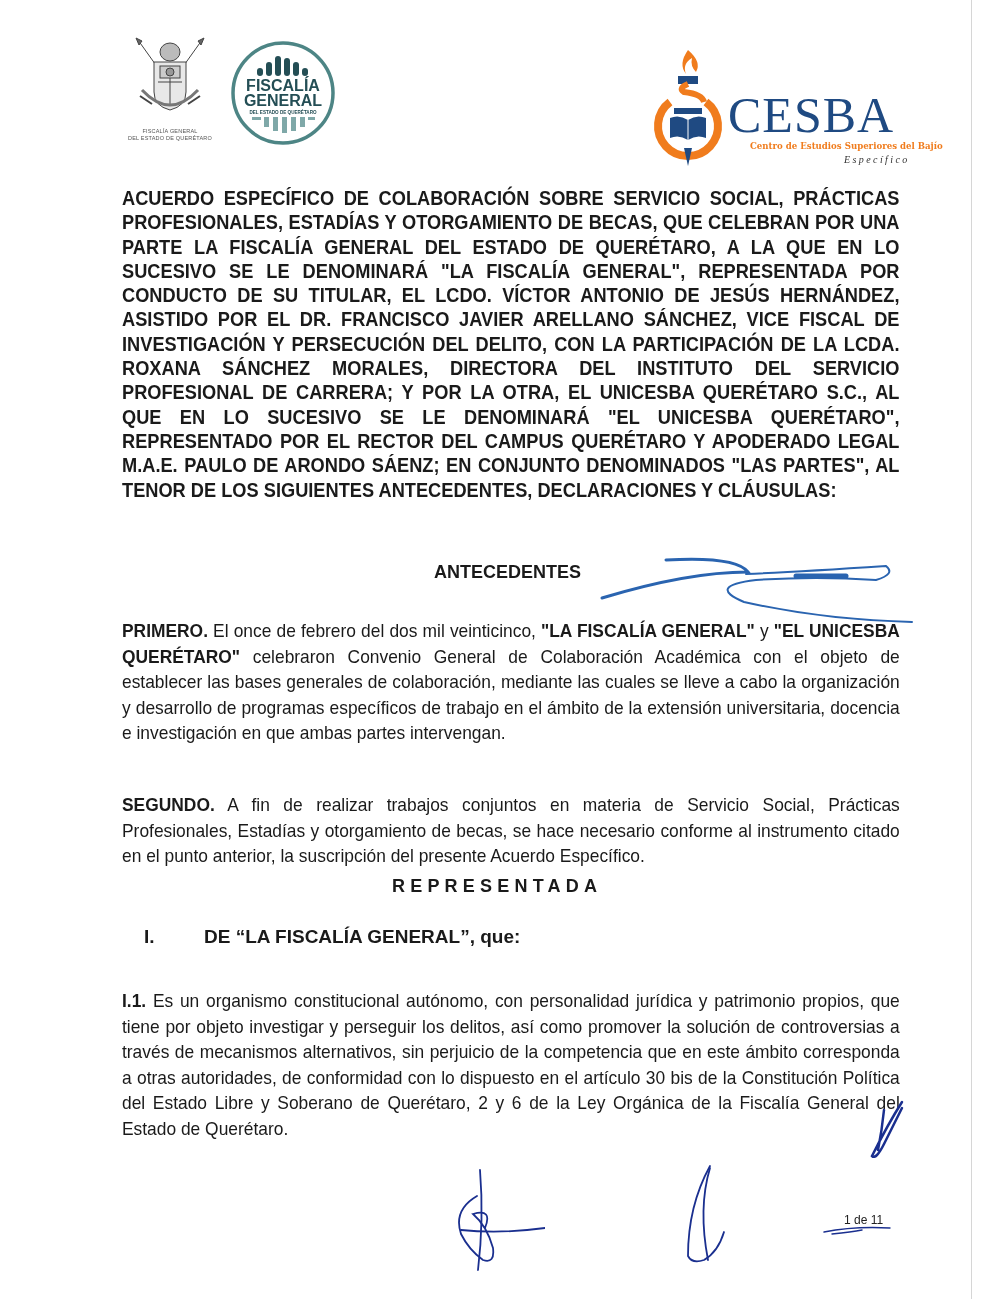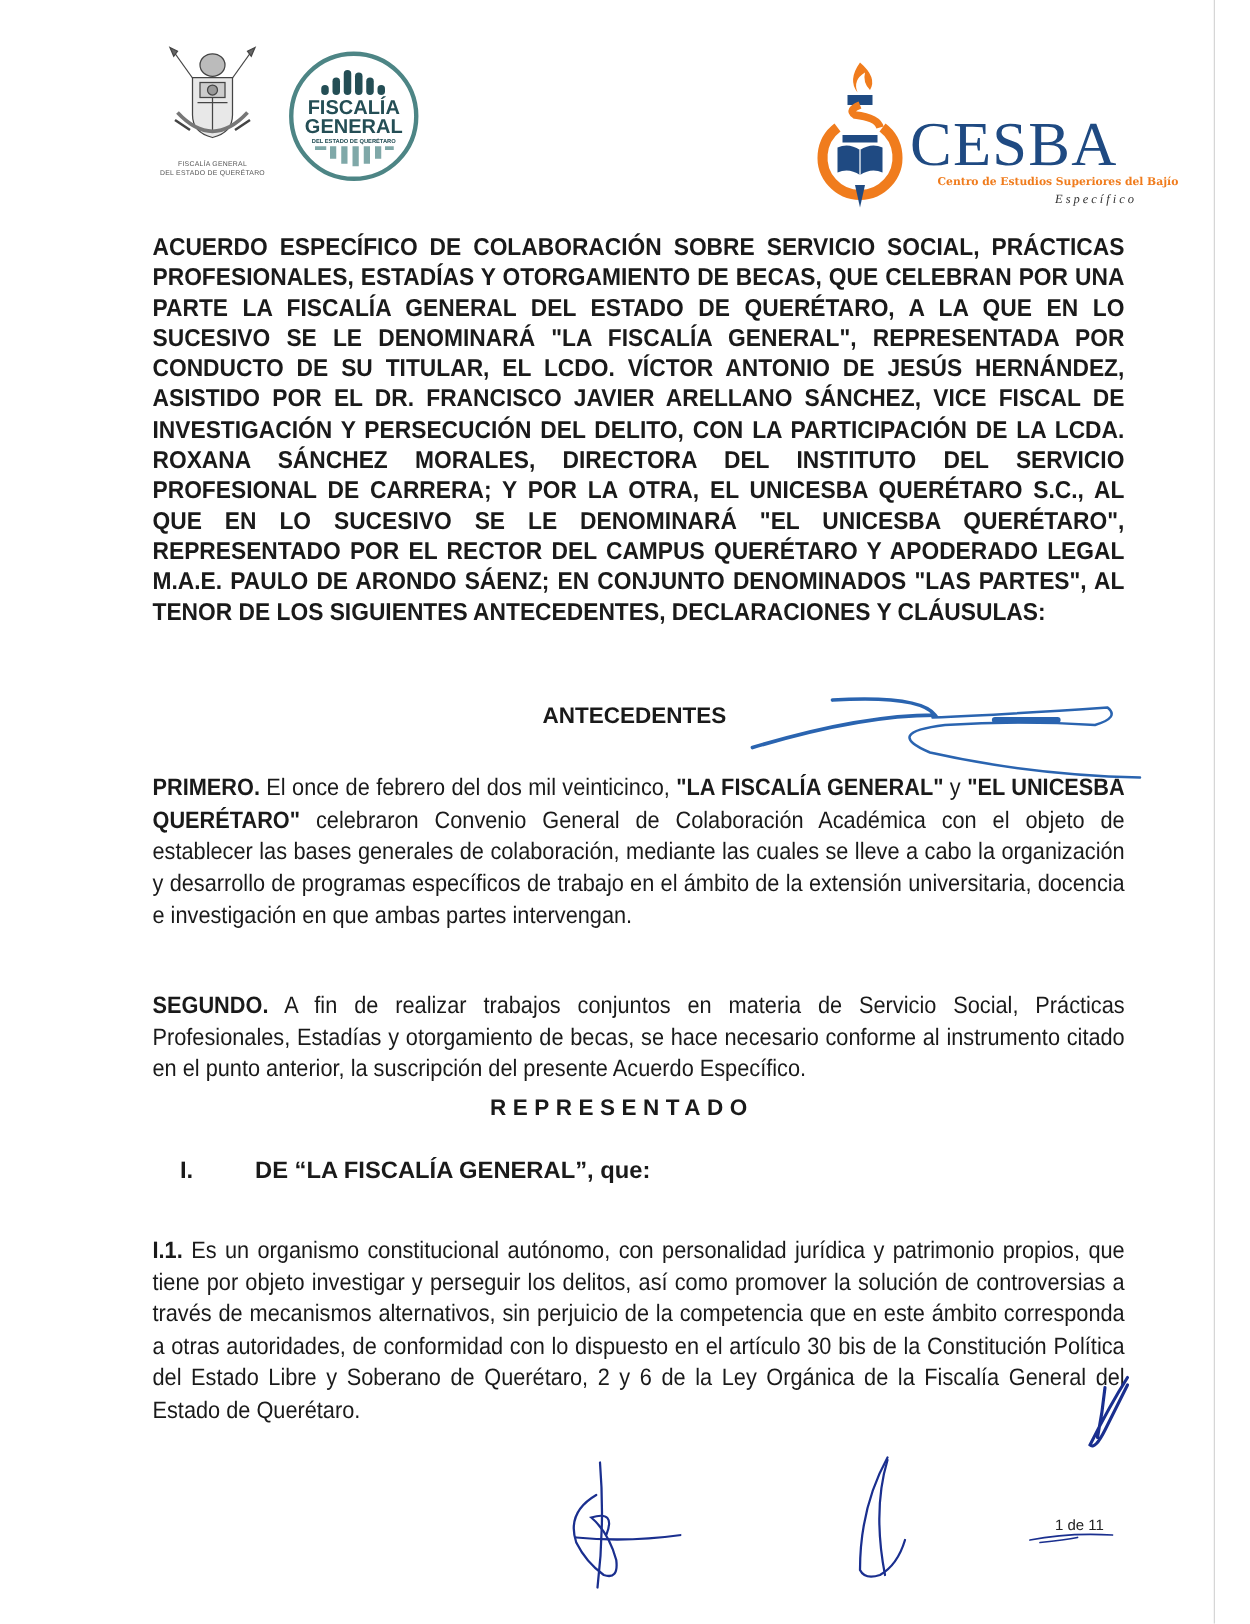--- a/index.html
+++ b/index.html
@@ -114,21 +114,21 @@
     <path d="M70 8 q70 -4 82 12 q-60 0 -146 26" stroke-width="3"></path>
     <path d="M150 22 q50 -2 140 -8 q10 8 -10 14 q-60 -4 -120 0 q-50 6 -12 22 q80 18 168 20" stroke-width="2"></path>
     <path d="M200 24 h50" stroke-width="5"></path>
   </g>
 </svg>
 
 <div class="block para p1"><b>PRIMERO.</b><span> El once de febrero del dos mil veinticinco, </span><b>"LA FISCALÍA GENERAL"</b><span> y </span><b>"EL UNICESBA QUERÉTARO"</b><span> celebraron Convenio General de Colaboración Académica con el objeto de establecer las bases generales de colaboración, mediante las cuales se lleve a cabo la organización y desarrollo de programas específicos de trabajo en el ámbito de la extensión universitaria, docencia e investigación en que ambas partes intervengan.</span></div>
 
 <div class="block para p2"><b>SEGUNDO.</b><span> A fin de realizar trabajos conjuntos en materia de Servicio Social, Prácticas Profesionales, Estadías y otorgamiento de becas, se hace necesario conforme al instrumento citado en el punto anterior, la suscripción del presente Acuerdo Específico.</span></div>
 
-<div class="heading decl">REPRESENTADO</div>
+<div class="heading decl">REPRESENTADA</div>
 
 <div class="heading sec-i"><span class="num">I.</span><span>DE “LA FISCALÍA GENERAL”, que:</span></div>
 
 <div class="block para p3"><b>I.1.</b><span> Es un organismo constitucional autónomo, con personalidad jurídica y patrimonio propios, que tiene por objeto investigar y perseguir los delitos, así como promover la solución de controversias a través de mecanismos alternativos, sin perjuicio de la competencia que en este ámbito corresponda a otras autoridades, de conformidad con lo dispuesto en el artículo 30 bis de la Constitución Política del Estado Libre y Soberano de Querétaro, 2 y 6 de la Ley Orgánica de la Fiscalía General del Estado de Querétaro.</span></div>
 
 <svg class="sig" style="left:864px;top:1100px" width="44" height="62" viewBox="0 0 44 62">
   <path d="M38 2 q-14 22 -30 54 q4 4 12 -12 q10 -20 18 -36 M20 10 q-2 20 -6 40" fill="none" stroke="#1a2f8f" stroke-width="2.5" stroke-linecap="round"></path>
 </svg>
 
 <svg class="sig" style="left:455px;top:1162px" width="90" height="110" viewBox="0 0 90 110">

